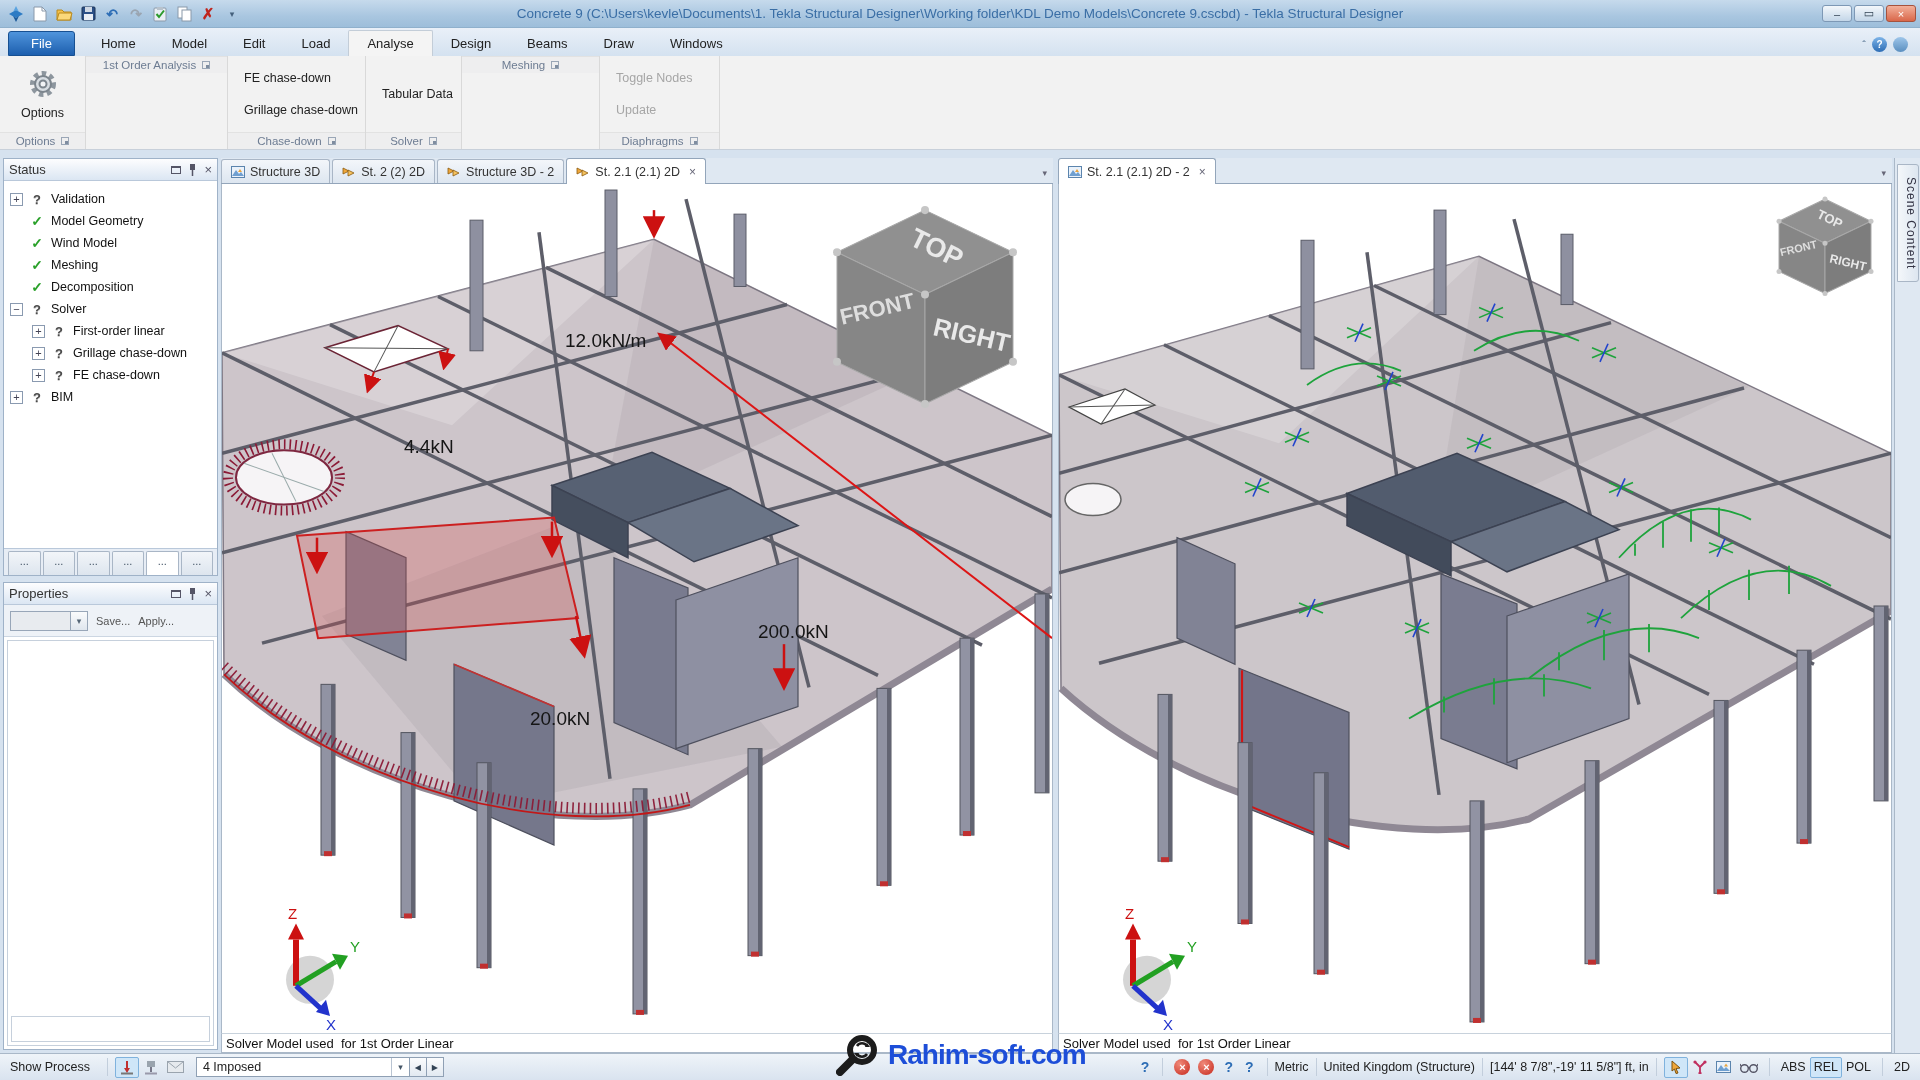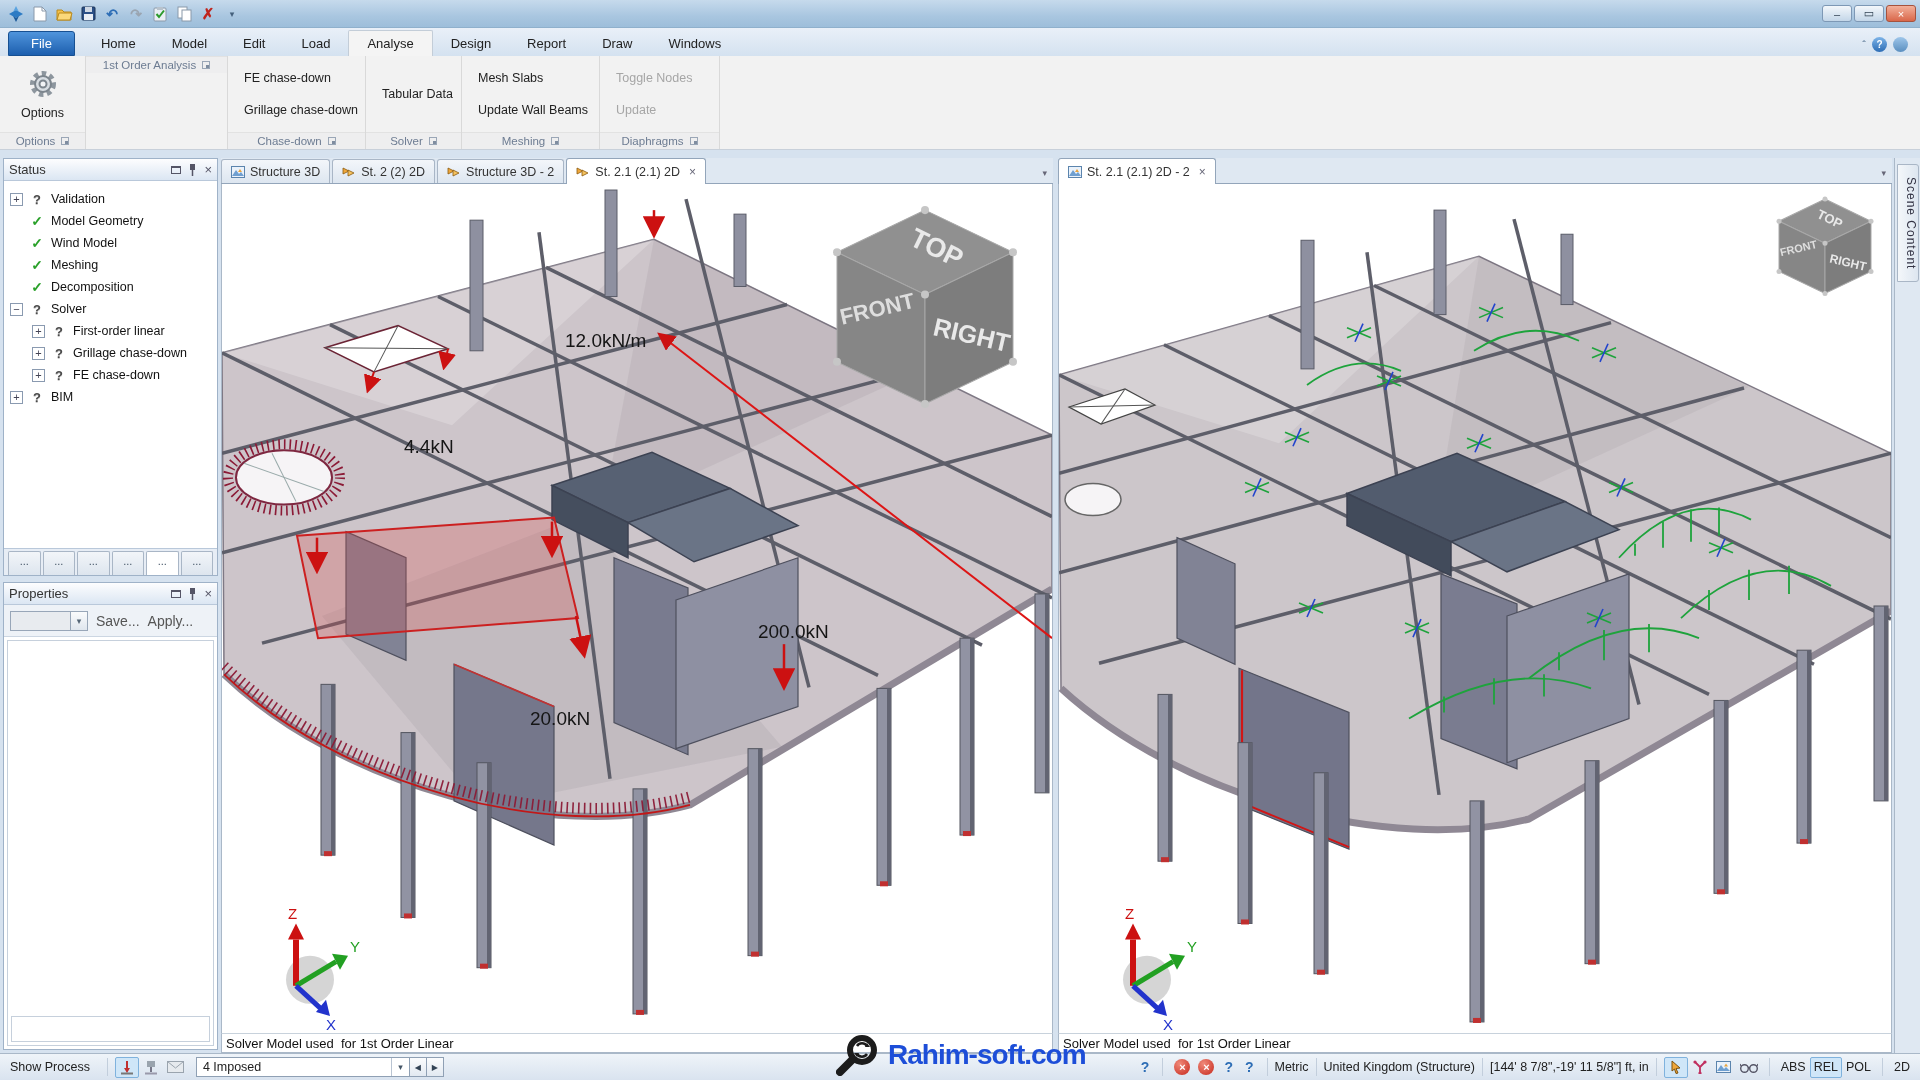--- a/index.html
+++ b/index.html
@@ -70,21 +70,21 @@
     align-items:stretch; padding:2px 4px 0; gap:2px; }
   .ovtab { flex:1; border:1px solid #a9b6c6; border-bottom:none; background:linear-gradient(#f2f5f9,#dde5ee);
     font-size:11px; color:#456; text-align:center; line-height:18px; border-radius:2px 2px 0 0; }
   .ovtab.active { background:#fff; }
   .ptool { height:32px; display:flex; align-items:center; gap:8px; padding:0 6px;
     background:#eef2f7; border-bottom:1px solid #ccd6e2; }
   .combo { width:78px; height:20px; background:#e8ebef; border:1px solid #98a6b8; display:flex; }
   .combo .cval { flex:1; }
   .combo .cbtn { width:17px; border-left:1px solid #98a6b8; background:linear-gradient(#fafbfc,#dfe6ee);
     font-size:9px; color:#567; display:flex; align-items:center; justify-content:center; }
-  .linkbtn { font-size:14px; color:#555; }
+  .linkbtn { font-size:11px; color:#555; }
   .pbody { flex:1; background:#fff; margin:3px; border:1px solid #c6d0dc; position:relative; }
   .pbox { position:absolute; left:3px; right:3px; bottom:3px; height:26px; background:#fff;
     border:1px solid #c6d0dc; }
 
   
   .pane { position:absolute; top:158px; height:895px; display:flex; flex-direction:column; }
   .tabbar { height:26px; display:flex; align-items:flex-end; background:#dfe8f2;
     border-bottom:1px solid #93a5ba; position:relative; }
   .dtab { display:flex; align-items:center; gap:5px; height:24px; padding:0 9px; font-size:12.5px;
     color:#333; background:linear-gradient(#f3f6fa,#dde6f0); border:1px solid #a9b6c6;
@@ -167,36 +167,37 @@
       </svg>
   </span>
   <span class="qicon">
     <svg width="15" height="16" viewBox="0 0 15 16">
         <rect x="1" y="1" width="9" height="11" fill="#fff" stroke="#8a99aa"></rect>
         <rect x="5" y="4" width="9" height="11" fill="#fff" stroke="#8a99aa"></rect>
       </svg>
   </span>
   <span class="qicon" style="color:#c0241c;font-weight:bold;font-size:15px">✗</span>
   <span class="qicon" style="color:#44607c;font-size:9px">▾</span>
+  <div id="window-title">Concrete 9 (C:\Users\kevle\Documents\1. Tekla Structural Designer\Working folder\KDL Demo Models\Concrete 9.cscbd) - Tekla Structural Designer</div>
   <div class="winbtns">
     <div class="winbtn">–</div>
     <div class="winbtn">▭</div>
     <div class="winbtn close">×</div>
   </div>
 </div>
 
 <div id="menubar" class="abs">
   <div class="mtab file">File</div>
   <div class="mtab">Home</div>
   <div class="mtab">Model</div>
   <div class="mtab">Edit</div>
   <div class="mtab">Load</div>
   <div class="mtab active">Analyse</div>
   <div class="mtab">Design</div>
-  <div class="mtab">Report</div>
+  <div class="mtab">Beams</div>
   <div class="mtab">Draw</div>
   <div class="mtab">Windows</div>
   <div class="menubar-right">
     <span class="mb-ico">ˆ</span>
     <span class="helpdot">?</span>
     <span class="helpdot" style="background:linear-gradient(#9ec6ea,#5b8fc0)"></span>
   </div>
 </div>
 
 <div id="ribbon" class="abs">
@@ -235,24 +236,20 @@
   <div class="rgroup" style="width:96px">
     <div class="rbody">
       <div class="rbtn">Tabular Data</div>
     </div>
     <div class="rlabel">
         <span>Solver</span>
         <span class="launcher"></span>
       </div>
   </div>
   <div class="rgroup gap2" style="width:138px">
-    <div class="rbody">
-      <div class="rbtn">Mesh Slabs</div>
-      <div class="rbtn">Update Wall Beams</div>
-    </div>
     <div class="rlabel">
         <span>Meshing</span>
         <span class="launcher"></span>
       </div>
   </div>
   <div class="rgroup gap2" style="width:120px">
     <div class="rbody">
       <div class="rbtn disabled">Toggle Nodes</div>
       <div class="rbtn disabled">Update</div>
     </div>

